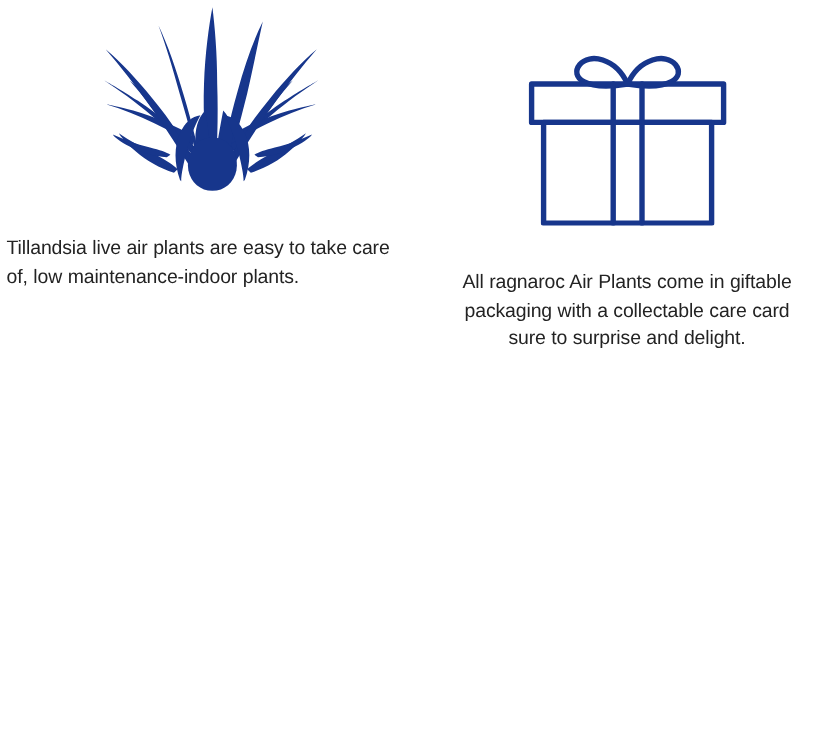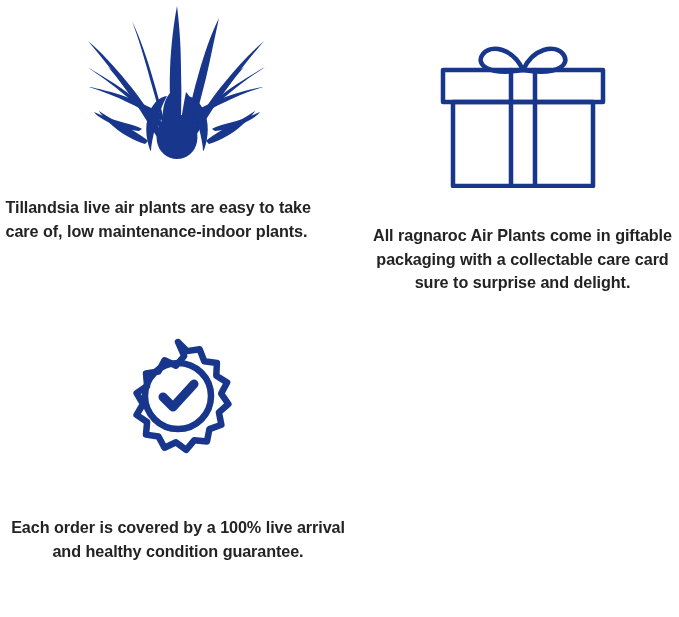--- a/index.html
+++ b/index.html
@@ -22,21 +22,20 @@
     grid-template-columns: 352px 327px;
     grid-template-rows: 308px 309px;
     background: #ffffff;
   }
   .feature-cell {
     display: flex;
     flex-direction: column;
     align-items: center;
     box-sizing: border-box;
     background: #ffffff;
-    font-weight: bold;
   }
   .cell-tl { padding: 4px 6px 0 6px; }
   .cell-tr { padding: 16px 2px 0 10px; }
   .cell-bl { padding: 42px 6px 0 20px; }
   .cell-br { padding: 26px 4px 0 8px; }
 
   .icon-wrap {
     display: flex;
     align-items: flex-start;
     justify-content: center;
@@ -119,30 +118,14 @@
 
           <path d="M76 28 L76 60 M100 28 L100 60"></path>
 
           <path d="M76 60 L76 144 M100 60 L100 144"></path>
         </g>
       </svg>
     </div>
     <p class="feature-text text-center bl-text">All ragnaroc Air Plants come in giftable packaging with a collectable care card sure to surprise and delight.</p>
   </div>
 
-  <div class="feature-cell cell-br">
-    <div class="icon-wrap">
-      <svg width="126" height="140" viewBox="0 0 126 140" aria-hidden="true">
-        <g fill="none" stroke="#17368C" stroke-width="6.5" stroke-linejoin="round" stroke-linecap="round">
-
-          <path d="M63 8
-                   L72.0 17.1 L84.6 15.3 L89.3 27.2 L101.9 29.0 L101.3 41.7 L112.1 48.4 L106.2 59.6 L113.4 70.0 L103.9 78.4 L106.4 90.8 L94.4 95.1 L92.0 107.5 L79.4 106.2 L71.2 115.9 L61.0 108.3 L49.5 113.7 L43.5 102.5 L31.0 100.6 L32.1 88.0 L21.6 80.9 L28.0 70.0 L21.6 59.1 L32.1 52.0 L31.0 39.4 L43.5 37.5 L49.5 26.3 L61.0 31.7 L69.2 22.0 Z"></path>
-
-          <circle cx="63" cy="62" r="33"></circle>
-
-          <path d="M48 63 L58 73 L79 50" stroke-width="9"></path>
-        </g>
-      </svg>
-    </div>
-    <p class="feature-text text-center br-text">Each order is covered by a 100% live arrival and healthy condition guarantee.</p>
-  </div>
 
 </div>
 
 </body></html>

